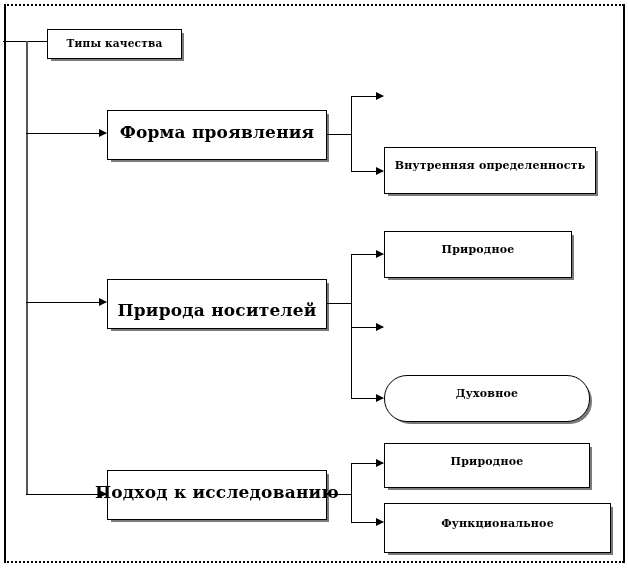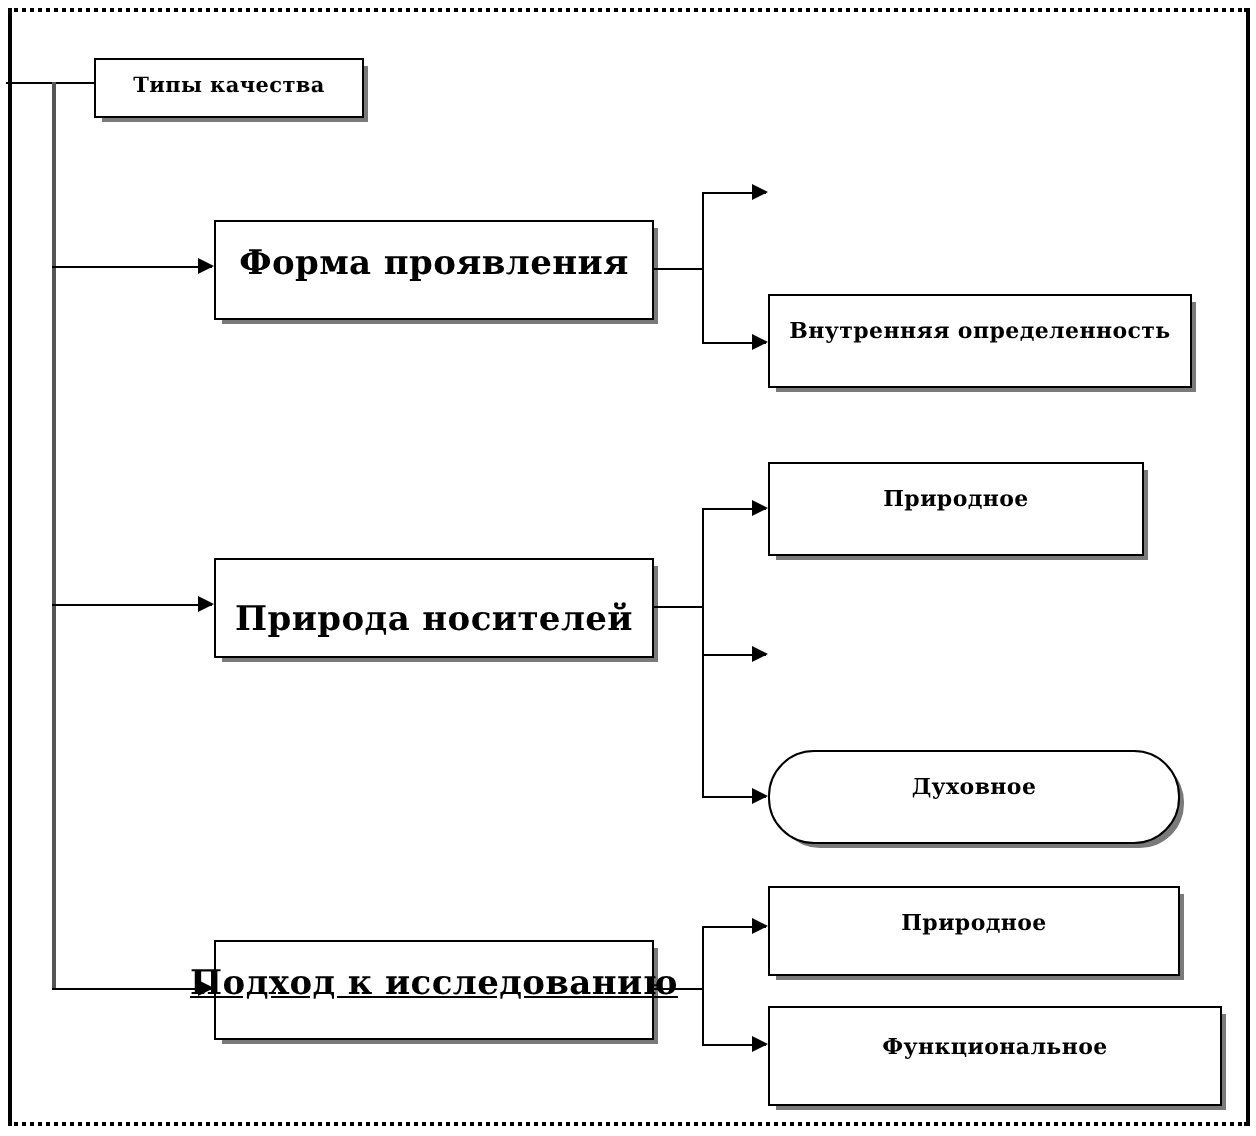--- a/index.html
+++ b/index.html
@@ -145,21 +145,21 @@
   <div class="hline" style="left:351px; top:398px; width:32px;"></div>
   <div class="arrow" style="left:376px; top:393.5px;"></div>
 
   <div class="node level2" style="left:384px; top:231px; width:188px; height:47px;">
     <span class="label">Природное</span>
   </div>
   <div class="node level2" style="left:384px; top:375px; width:206px; height:47px;border-radius:23px;">
     <span class="label">Духовное</span>
   </div>
 
-  <div class="node level1" style="left:107px; top:470px; width:220px; height:50px;text-decoration:underline;">
+  <div class="node level1" style="left:107px; top:470px; width:220px; height:50px;">
     <span class="label">Подход к исследованию</span>
   </div>
 
   <div class="hline" style="left:327px; top:494px; width:25px;"></div>
   <div class="vline" style="left:351px; top:463px; height:60px;"></div>
   <div class="hline" style="left:351px; top:463px; width:32px;"></div>
   <div class="arrow" style="left:376px; top:458.5px;"></div>
   <div class="hline" style="left:351px; top:522px; width:32px;"></div>
   <div class="arrow" style="left:376px; top:517.5px;"></div>
 

